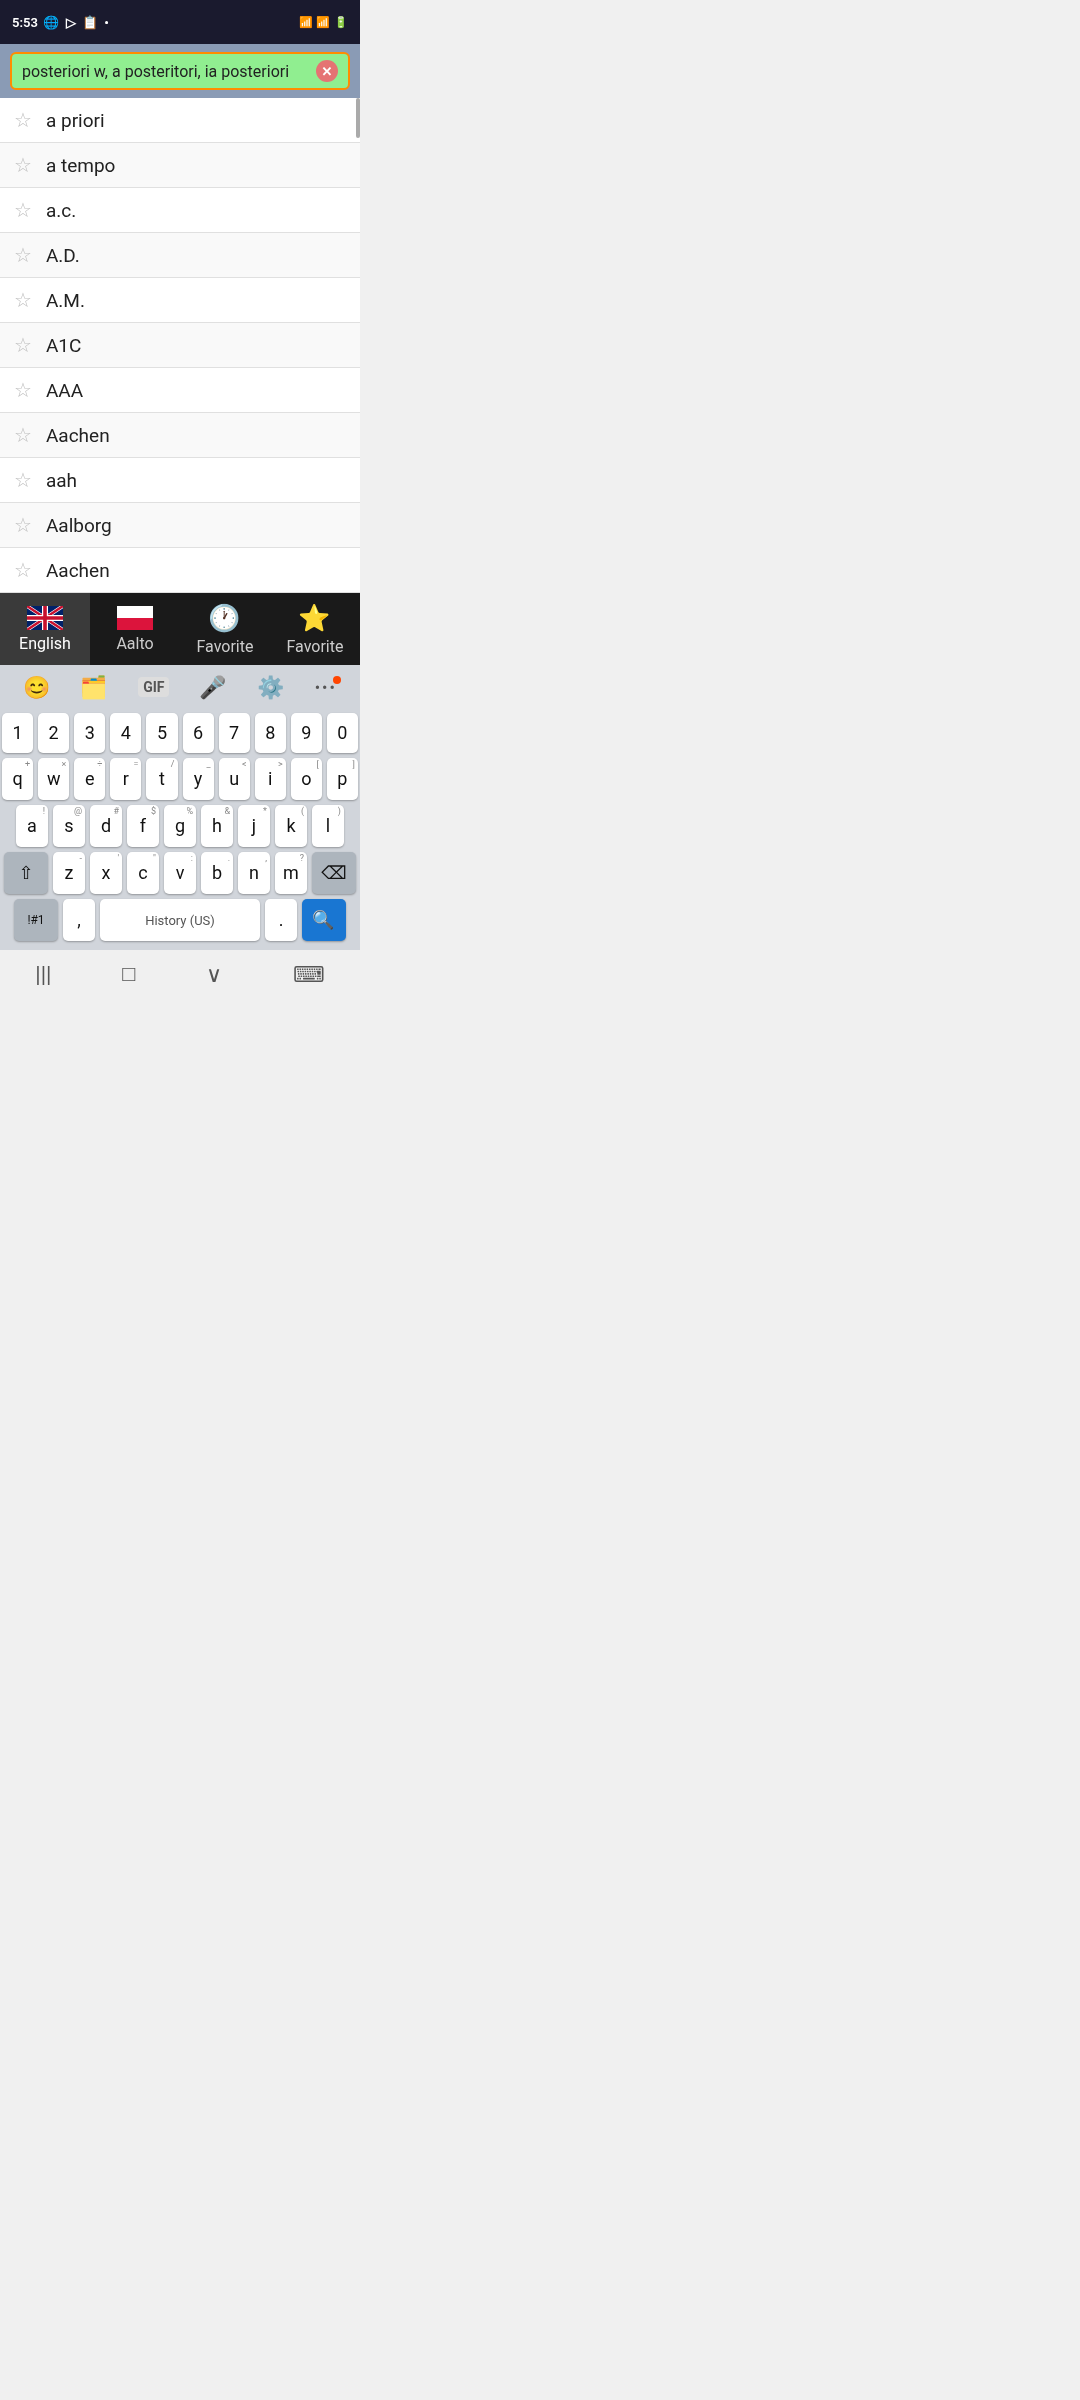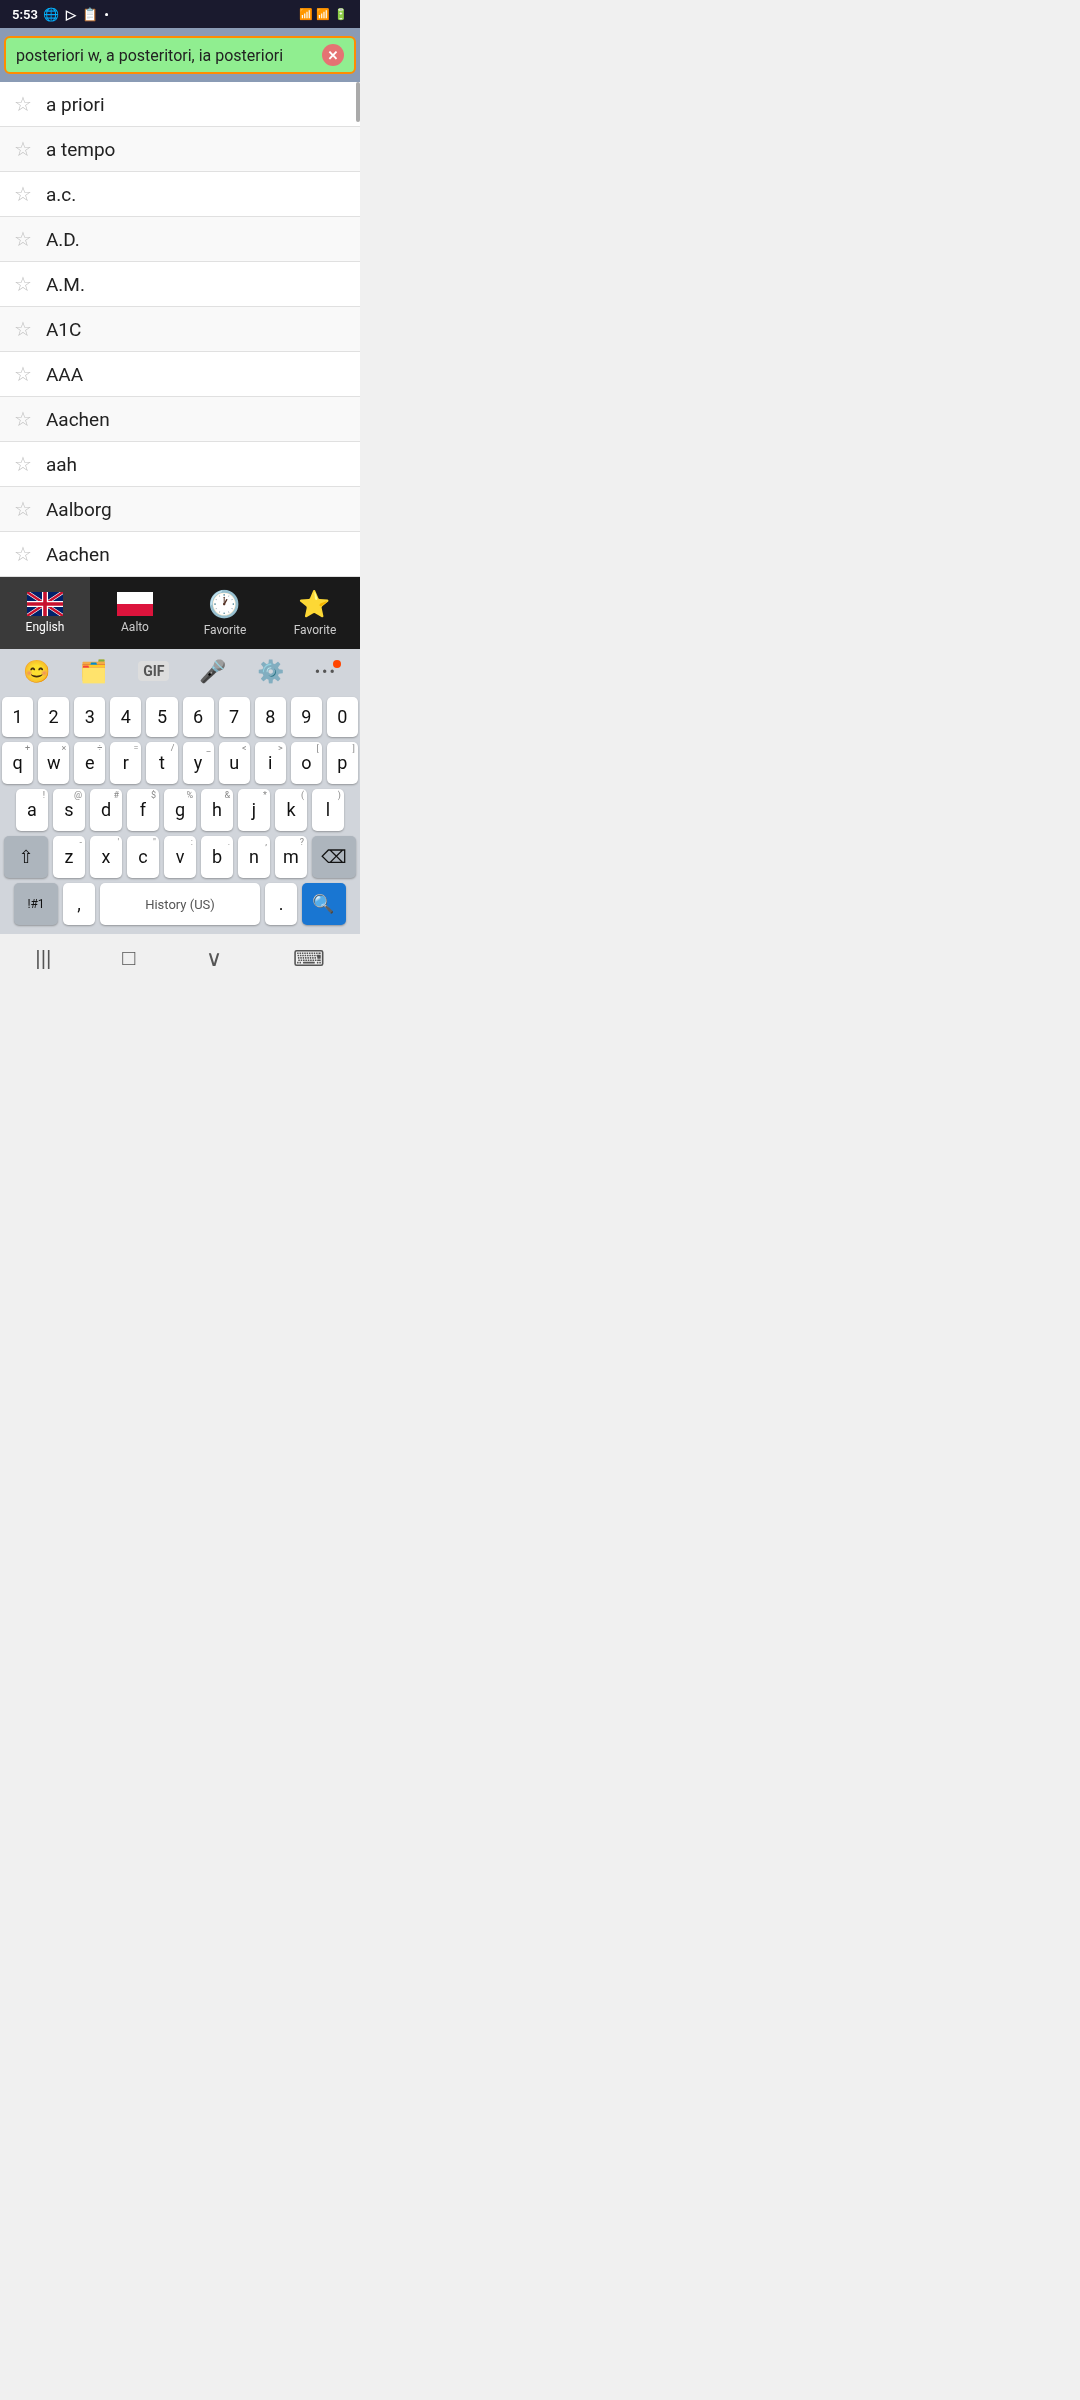--- a/index.html
+++ b/index.html
@@ -12,42 +12,42 @@
       overflow-x: hidden;
     }
 
     
     .status-bar {
       background: #1a1a2e;
       display: flex;
       align-items: center;
       justify-content: space-between;
       padding: 4px 12px;
-      height: 28px;
+      height: 44px;
     }
     .status-left {
       display: flex;
       align-items: center;
       gap: 6px;
       color: white;
       font-size: 13px;
       font-weight: 600;
     }
     .status-icons {
       display: flex;
       align-items: center;
       gap: 4px;
       color: white;
       font-size: 11px;
     }
 
     
     .search-bar-container {
       background: #8a9bb5;
-      padding: 8px 4px;
+      padding: 8px 10px;
     }
     .search-bar {
       background: #90ee90;
       border: 2.5px solid #ff8c00;
       border-radius: 6px;
       display: flex;
       align-items: center;
       padding: 6px 10px;
       gap: 8px;
     }
@@ -119,21 +119,21 @@
       background: #3a3a3a;
     }
     .tab-clock {
       font-size: 26px;
     }
     .tab-star {
       font-size: 26px;
       color: #f5a623;
     }
     .tab-label {
-      font-size: 12px;
+      font-size: 16px;
       color: #ccc;
     }
     .tab-item.active .tab-label {
       color: white;
     }
 
     
     .keyboard-toolbar {
       background: #d1d5db;
       display: flex;

